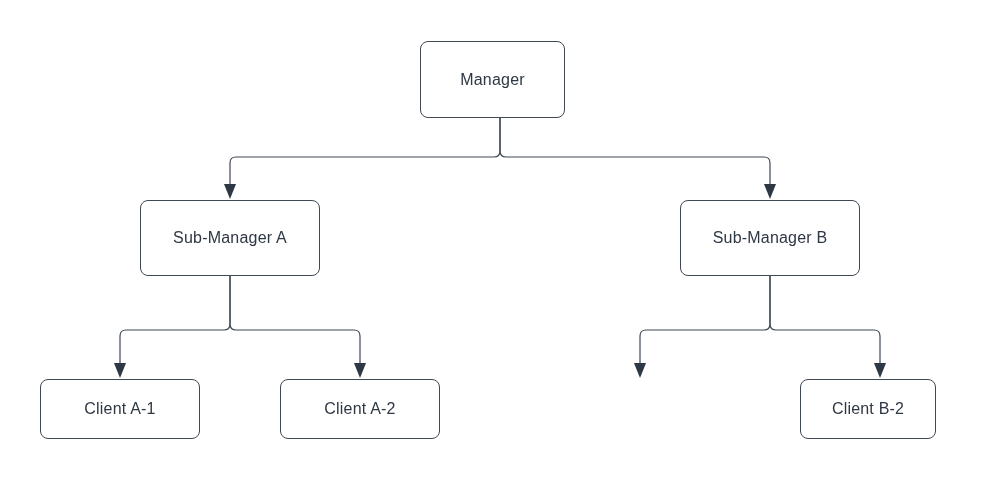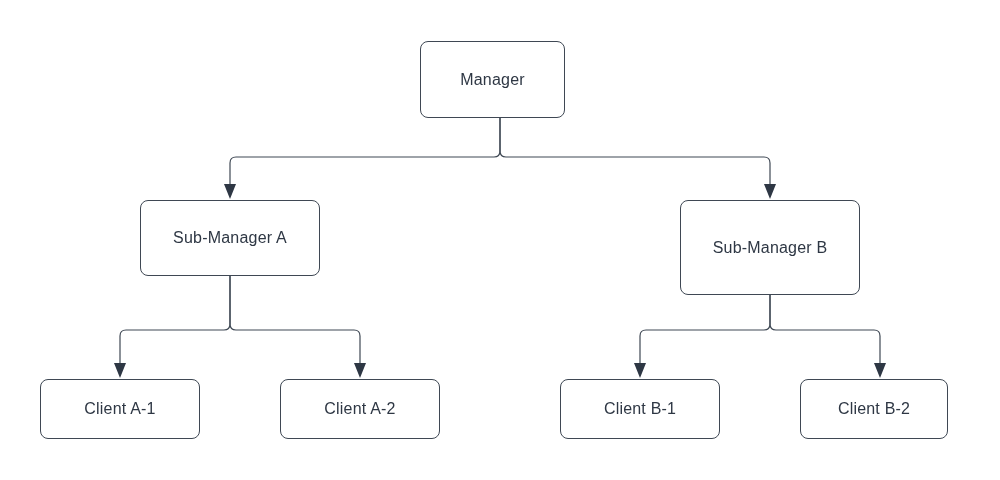--- a/index.html
+++ b/index.html
@@ -31,25 +31,25 @@
     border-radius: 8px;
     display: flex;
     align-items: center;
     justify-content: center;
     font-size: 16px;
     color: #2e3744;
     letter-spacing: 0.2px;
   }
   .node-manager   { left: 420px; top: 41px;  width: 145px; height: 77px; }
   .node-sub-a     { left: 140px; top: 200px; width: 180px; height: 76px; }
-  .node-sub-b     { left: 680px; top: 200px; width: 180px; height: 95px; justify-content: center; }
+  .node-sub-b     { left: 680px; top: 200px; width: 180px; height: 76px; justify-content: center; }
   .node-client-a1 { left: 40px;  top: 379px; width: 160px; height: 60px; }
   .node-client-a2 { left: 280px; top: 379px; width: 160px; height: 60px; text-align: right; }
   .node-client-b1 { left: 560px; top: 379px; width: 160px; height: 60px; }
-  .node-client-b2 { left: 800px; top: 379px; width: 148px; height: 60px; }
+  .node-client-b2 { left: 800px; top: 379px; width: 136px; height: 60px; }
   .edge {
     fill: none;
     stroke-width: 1.2;
   }
 </style>
 </head>
 <body>
 
 <div class="canvas">
 
@@ -87,21 +87,18 @@
   </div>
 
   <div class="node node-client-a1">
     <span>Client A-1</span>
   </div>
 
   <div class="node node-client-a2">
     <span>Client A-2</span>
   </div>
 
-  <div class="node node-client-b1">
-    <span>Client B-1</span>
-  </div>
 
   <div class="node node-client-b2">
     <span>Client B-2</span>
   </div>
 
 </div>
 
 </body></html>

